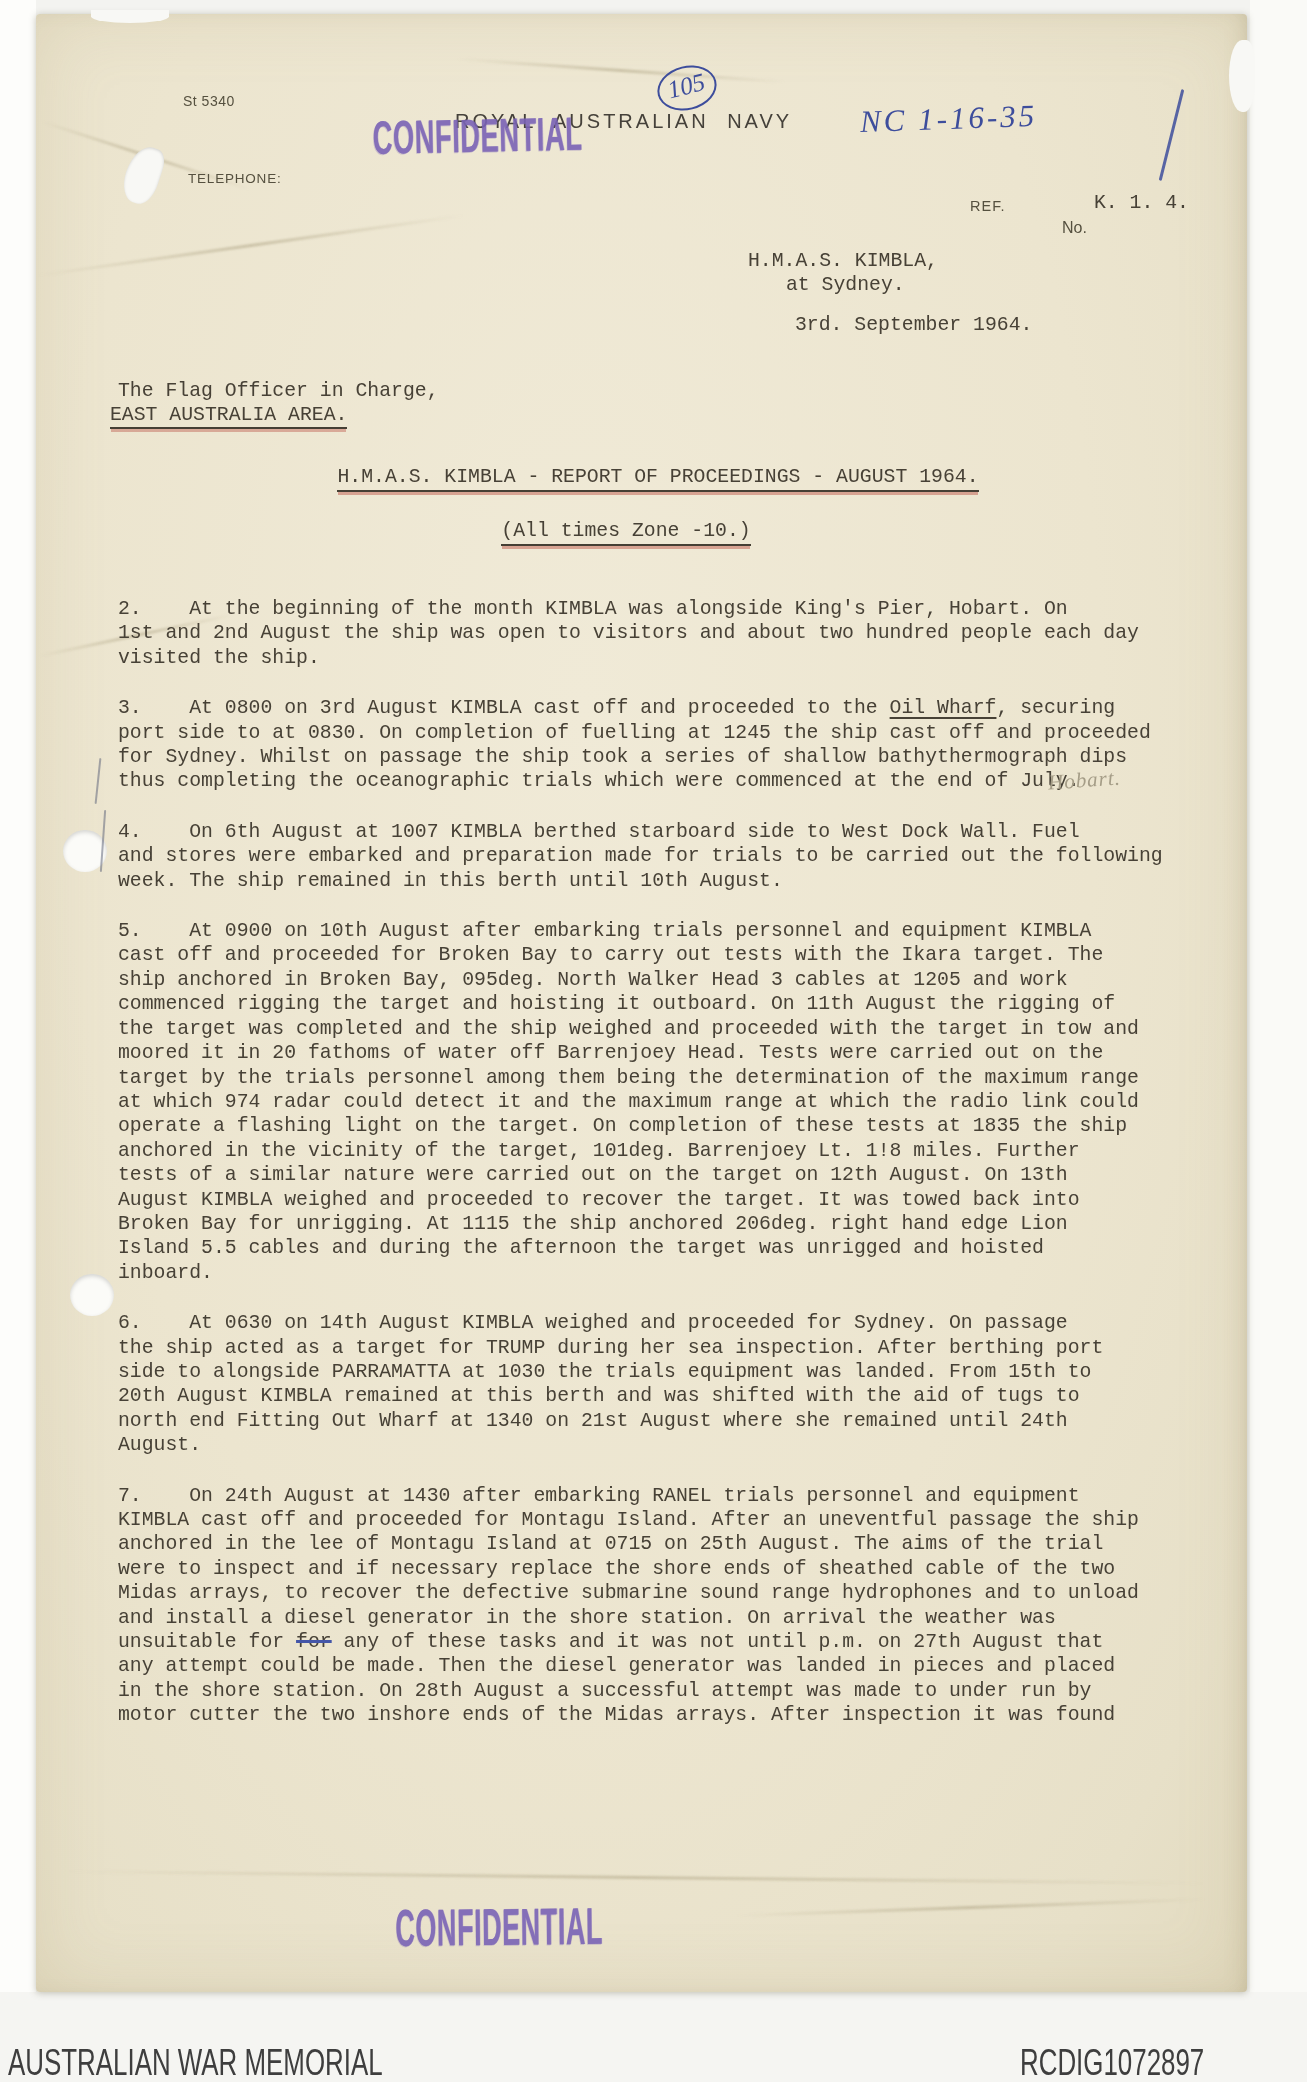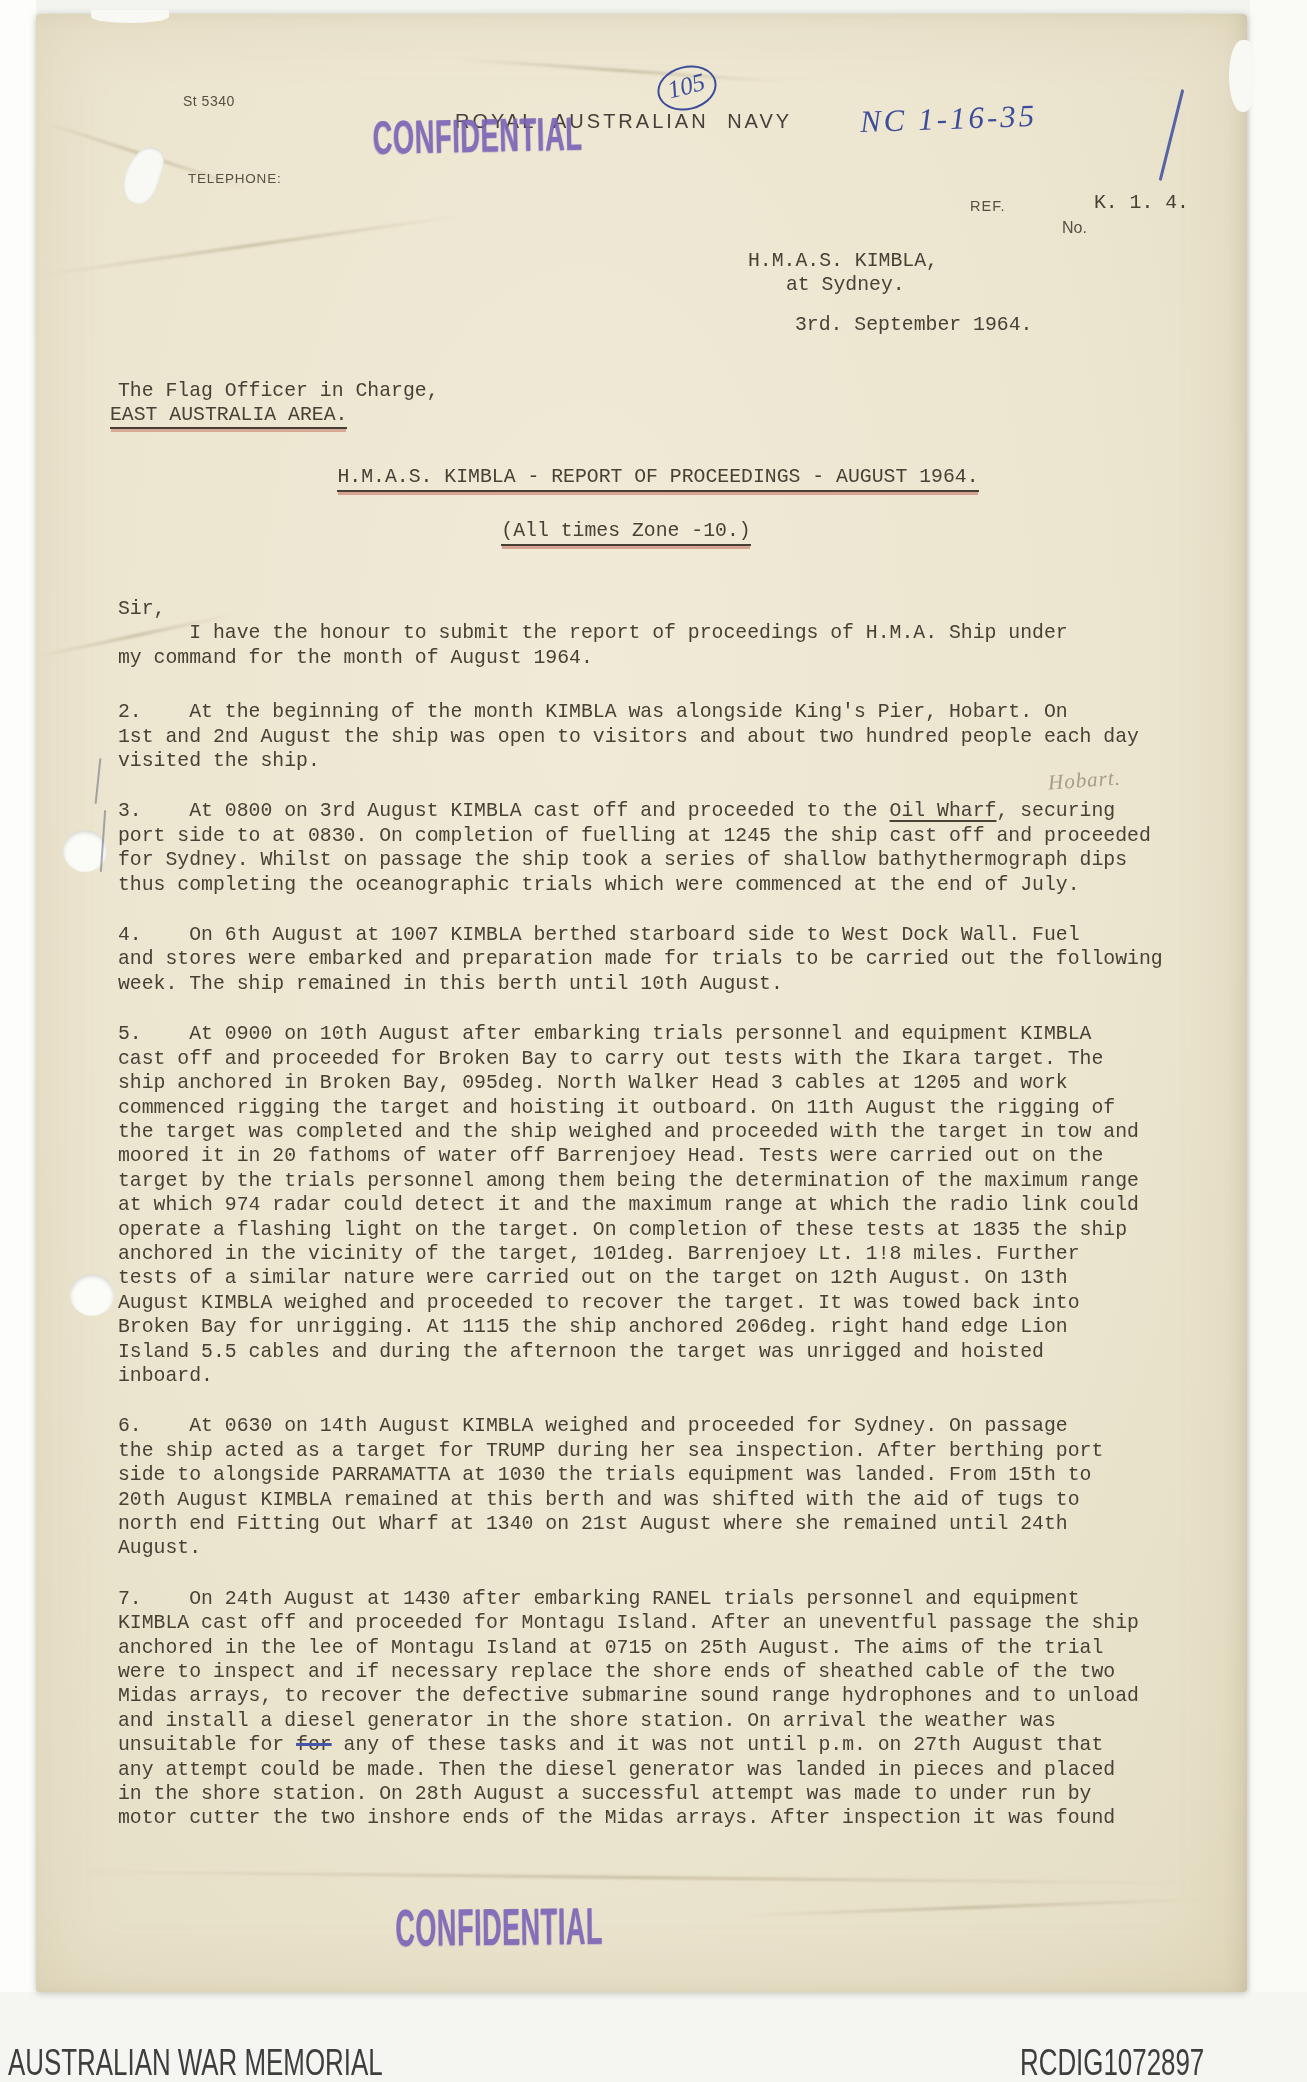--- a/index.html
+++ b/index.html
@@ -130,23 +130,20 @@
     <div class="typed recip2">EAST AUSTRALIA AREA.</div>
 
     <div class="title-row">
       <span class="title-text">H.M.A.S. KIMBLA - REPORT OF PROCEEDINGS - AUGUST 1964.</span>
     </div>
     <div class="subtitle-row">
       <span class="subtitle-text">(All times Zone -10.)</span>
     </div>
 
     <div class="body-block">
-      <div class="para first"><span>Sir,
-      I have the honour to submit the report of proceedings of H.M.A. Ship under
-my command for the month of August 1964.</span></div>
       <div class="para"><span>2.    At the beginning of the month KIMBLA was alongside King's Pier, Hobart. On
 1st and 2nd August the ship was open to visitors and about two hundred people each day
 visited the ship.</span></div>
       <div class="para"><span>3.    At 0800 on 3rd August KIMBLA cast off and proceeded to the </span><span class="u">Oil Wharf</span><span>, securing
 port side to at 0830. On completion of fuelling at 1245 the ship cast off and proceeded
 for Sydney. Whilst on passage the ship took a series of shallow bathythermograph dips
 thus completing the oceanographic trials which were commenced at the end of July.</span></div>
       <div class="para"><span>4.    On 6th August at 1007 KIMBLA berthed starboard side to West Dock Wall. Fuel
 and stores were embarked and preparation made for trials to be carried out the following
 week. The ship remained in this berth until 10th August.</span></div>

